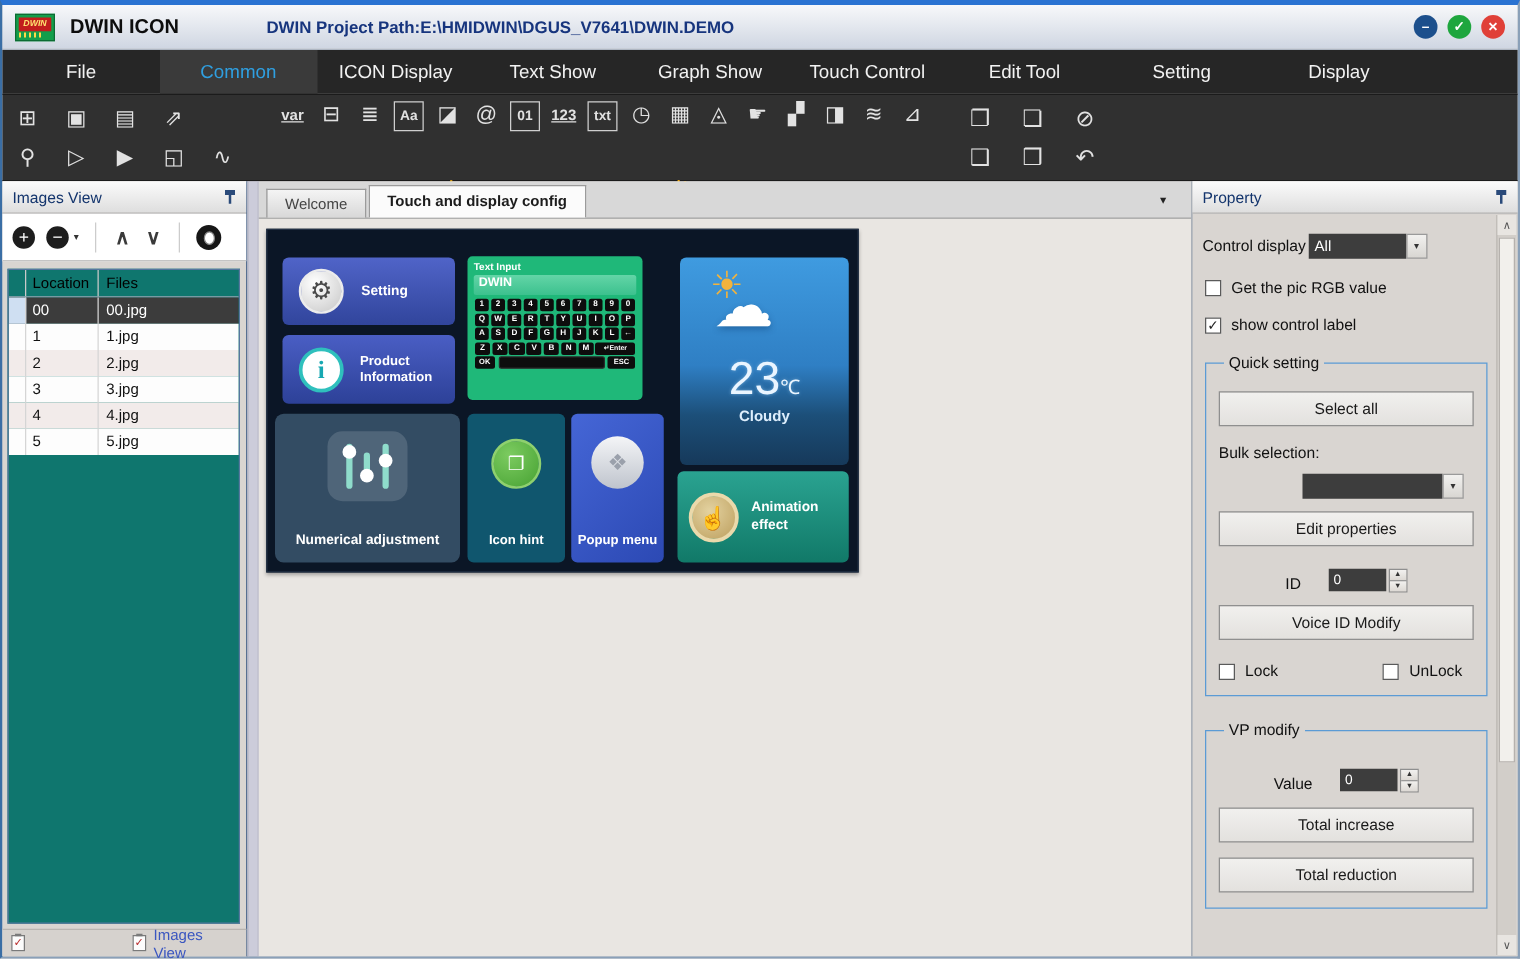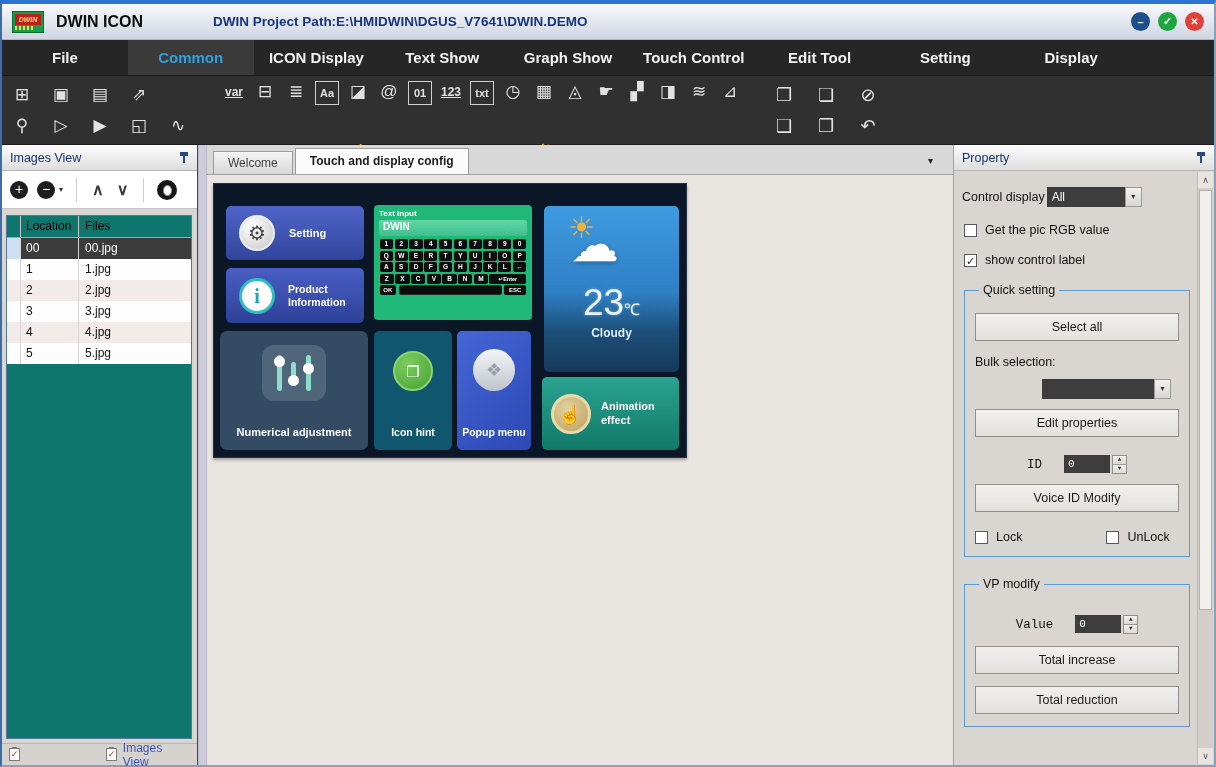--- a/index.html
+++ b/index.html
@@ -21,21 +21,21 @@
   .winbtns { margin-left:auto; display:flex; gap:8px; }
   .wb { width:19px; height:19px; border-radius:50%; color:#fff; font-size:11px; font-weight:bold;
         display:flex; align-items:center; justify-content:center; cursor:default; }
   .wb.min { background:#1c4f8c; }
   .wb.ok  { background:#1ea63e; }
   .wb.close { background:#e04038; font-size:10px; }
 
   
   .menubar { height:35px; flex:0 0 35px; background:#262626; display:flex; align-items:stretch; padding-right:80px; }
   .mitem { flex:1; display:flex; align-items:center; justify-content:center; color:#f2f2f2;
-           font-size:15px; font-weight:bold; cursor:default; }
+           font-size:15px; font-weight:normal; cursor:default; }
   .mitem.active { background:#3a3a3a; color:#2f9fe0; }
 
   
   .toolbar { height:70px; flex:0 0 70px; background:#303030; border-top:1px solid #1b1b1b;
              border-bottom:1px solid #1b1b1b; display:flex; padding:3px 0 3px 8px; }
   .tgroup { display:flex; flex-direction:column; justify-content:space-around; }
   .tg0 { width:212px; } .tg1 { width:550px;gap:36px; } .tg2 { width:140px; }
   .trow { display:flex; align-items:center; height:31px; }
   .ticon { width:24px; height:26px; margin-right:7px; color:#e2e2e2; font-size:17px; line-height:26px;
            text-align:center; cursor:default; flex:0 0 24px; }
@@ -149,21 +149,21 @@
   .wunit { font-size:16px; }
   .wcond { text-align:center; font-size:12px; font-weight:bold; color:#ddeefc; margin-top:2px; }
   .t-anim { left:328px; top:193px; width:137px; height:73px; background:linear-gradient(#2aa391,#117968);
             display:flex; align-items:center; gap:10px; padding:0 9px; }
   .coin { width:40px; height:40px; border-radius:50%; border:3px solid #ead9ab;
           background:radial-gradient(circle at 40% 35%,#e3d2a0,#bd9f5e); color:#fdf6e3;
           font-size:18px; line-height:36px; text-align:center; flex:0 0 40px; }
   .t-anim .tlabel { font-size:11px; line-height:1.2; }
 
   
-  .kb { position:absolute; left:160px; top:21px; width:158px; height:115px; background:#1fb879;
+  .kb { position:absolute; left:160px; top:21px; width:140px; height:115px; background:#1fb879;
         border-radius:4px; padding:4px 5px; cursor:pointer; }
   .kbtitle { font-size:8px; font-weight:bold; color:#fff; }
   .kbinput { height:16px; background:linear-gradient(#63d5a7,#3cc18e); border-radius:2px; color:#fff;
              font-size:10px; font-weight:bold; padding:1px 4px; margin:2px 0 3px; }
   .krow { display:flex; margin-bottom:1.5px; }
   .key { flex:1; height:10px; margin:0 0.75px; background:#0d0d0d; color:#fff; font-size:6.5px;
          font-weight:bold; line-height:10px; text-align:center; border-radius:2px; cursor:pointer; }
   .key.kenter { flex:2.6; font-size:5.5px; }
   .key.kok { flex:0 0 16px; font-size:6px; }
   .key.kesc { flex:0 0 22px; font-size:6px; }
@@ -184,21 +184,21 @@
   .chk .box { width:13px; height:13px; background:#fff; border:1px solid #5a5a5a; margin-right:8px;
               font-size:11px; line-height:12px; text-align:center; color:#222; flex:0 0 13px; }
   .chk label { font-size:12.5px; color:#111; cursor:pointer; }
   .grp { border:1px solid #5b9bd5; margin:16px 2px 0 2px; padding:6px 10px 12px; }
   .grp legend { font-size:12.5px; color:#111; padding:0 4px; margin-left:4px; }
   .pbtn { display:block; width:100%; height:28px; margin:10px 0 0; background:linear-gradient(#f1f0ee,#e3e1de);
           border:1px solid #8f8f8f; font-size:12.5px; color:#1a1a1a; font-family:"Liberation Sans",sans-serif;
           cursor:pointer; }
   .blk-label { font-size:12.5px; color:#111; margin:14px 0 0 0; }
   .bulkrow { display:flex; justify-content:flex-end; margin-top:10px; padding-right:8px; }
-  .sprow { display:flex; align-items:center; justify-content:center; gap:22px; margin-top:18px;font-family:Liberation Mono, monospace; }
+  .sprow { display:flex; align-items:flex-end; justify-content:center; gap:22px; margin-top:18px; }
   .sprow label { font-size:12.5px; color:#111; }
   .spin { display:flex; align-items:stretch; cursor:pointer; }
   .sval { width:46px; height:18px; background:#3d3d3d; color:#fff; font-size:11px; line-height:18px;
           padding:0 4px; }
   .sb { width:15px; display:flex; flex-direction:column; border:1px solid #8f8f8f; margin-left:2px; }
   .sb i { flex:1; font-style:normal; font-size:6px; line-height:8px; text-align:center; color:#333;
           background:linear-gradient(#f2f1ef,#ddd9d4); }
   .sb i + i { border-top:1px solid #9a9a9a; }
   .lockrow { display:flex; margin-top:18px; }
   .lockrow .chk { margin:0; }

